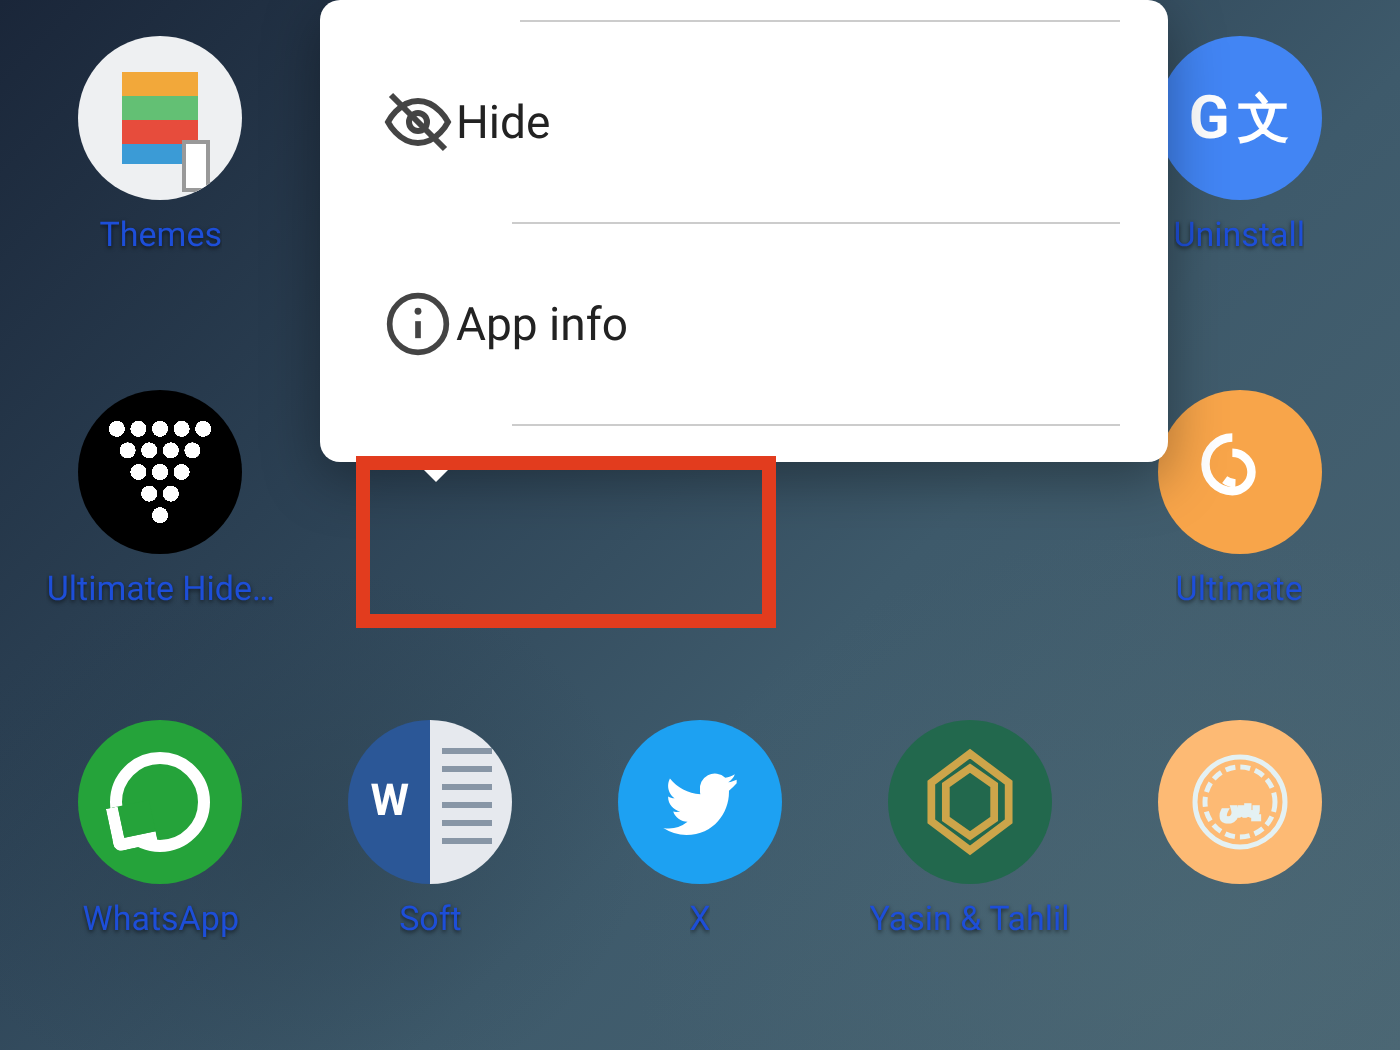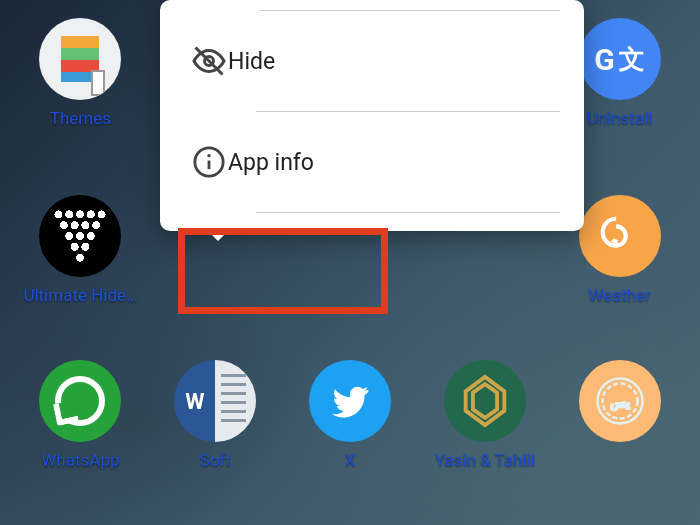--- a/index.html
+++ b/index.html
@@ -207,21 +207,21 @@
   <div></div>
     <div></div>
     <div></div>
   <div class="app">
     <div class="icon weather">
       <svg viewBox="0 0 24 24" fill="none" stroke="#fff" stroke-width="2.2">
           <path d="M10 3a7 7 0 0 0 0 14 5 5 0 0 0 0-10"></path>
           <circle cx="11" cy="10" r="5" stroke-dasharray="3 100" stroke-dashoffset="-8"></circle>
         </svg>
     </div>
-    <div class="label">Weather</div>
+    <div class="label">Ultimate</div>
   </div>
 </div>
 
 <div class="grid row3">
   <div class="app">
     <div class="icon whatsapp">
         <div class="whatsapp-inner"></div>
       </div>
     <div class="label">WhatsApp</div>
   </div>

